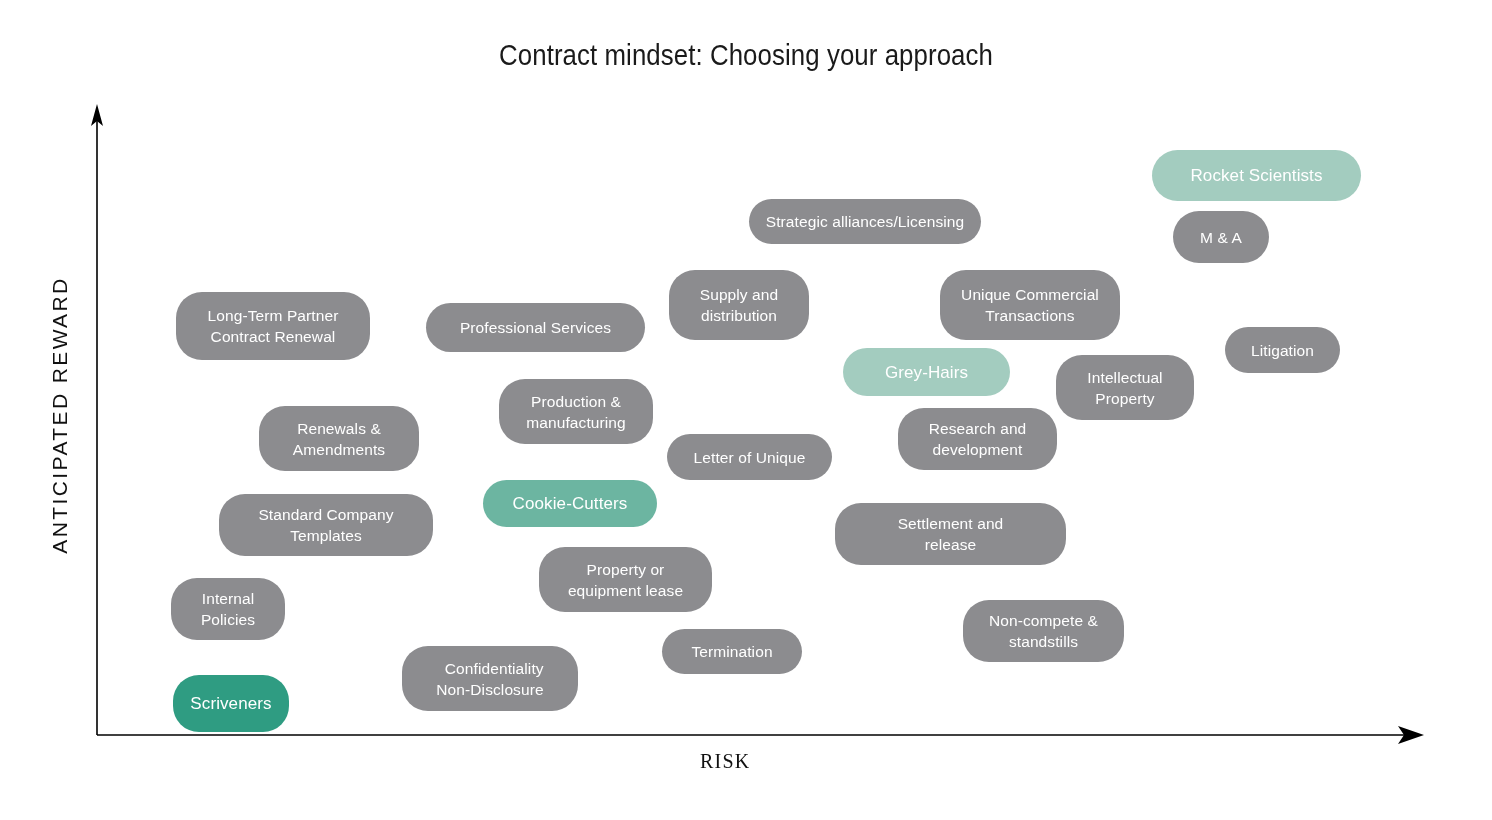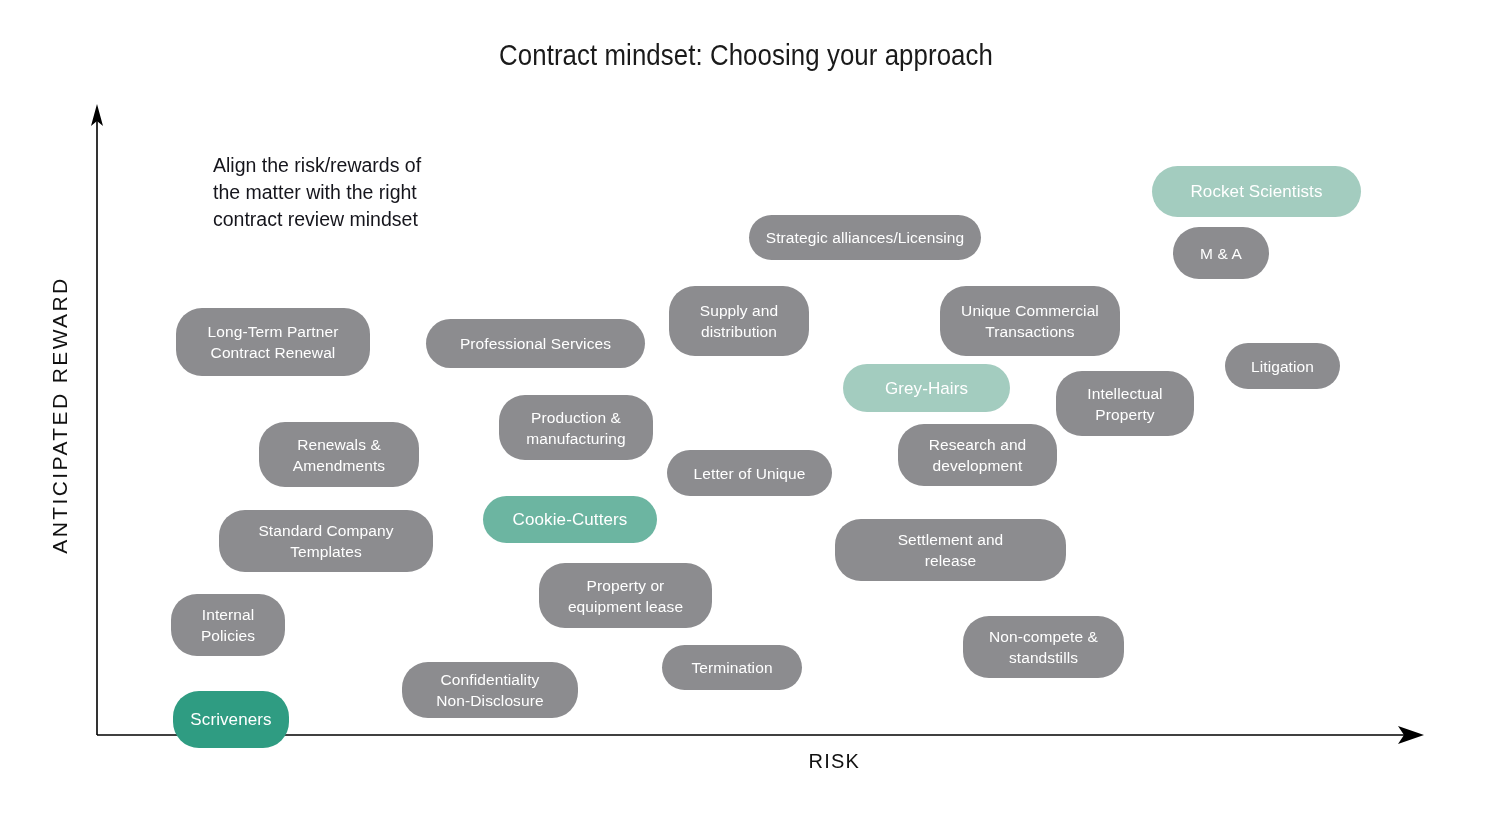--- a/index.html
+++ b/index.html
@@ -46,25 +46,25 @@
     transform: rotate(-90deg);
     transform-origin: center center;
     font-family: "Liberation Sans", sans-serif;
     font-size: 21px;
     letter-spacing: 2.4px;
     color: #111111;
     white-space: nowrap;
   }
   #x-axis-label {
     position: absolute;
-    left: 660px;
+    left: 700px;
     top: 750px;
     width: 200px;
-    text-align: right;
-    font-family: Liberation Sans, sans-serif;
+    text-align: left;
+    font-family: Liberation Serif, serif;
     font-size: 20px;
     letter-spacing: 1.2px;
     color: #111111;
   }
 
   
   #note {
     position: absolute;
     left: 213px;
     top: 152px;
@@ -85,21 +85,20 @@
     text-align: center;
     box-sizing: border-box;
     border-radius: 26px;
     color: #ffffff;
     font-family: "Liberation Sans", sans-serif;
     font-size: 15.5px;
     line-height: 21px;
     padding: 2px 10px;
     white-space: pre-line;
     letter-spacing: 0.1px;
-    margin-top: 16px;
   }
   .pill.mindset { font-size: 17px; }
 </style>
 </head>
 <body>
 
 <div id="canvas">
 
   <div id="title">Contract mindset: Choosing your approach</div>
 
@@ -108,23 +107,20 @@
     <line x1="97" y1="116" x2="97" y2="735" stroke="#000000" stroke-width="1.6"></line>
     <polygon points="97,104 91,126 97,121 103,126" fill="#000000"></polygon>
 
     <line x1="97" y1="735" x2="1410" y2="735" stroke="#000000" stroke-width="1.6"></line>
     <polygon points="1424,735 1398,726 1404,735 1398,744" fill="#000000"></polygon>
   </svg>
 
   <div id="y-axis-label">ANTICIPATED REWARD</div>
   <div id="x-axis-label">RISK</div>
 
-  <div id="note">Align the risk/rewards of
-the matter with the right
-contract review mindset</div>
 
   <div id="pill-layer">
       <div class="pill mindset" style="left: 1152px; top: 150px; width: 209px; height: 51px; background: rgb(163, 204, 191);">Rocket Scientists</div>
       <div class="pill" style="left: 1173px; top: 211px; width: 96px; height: 52px; background: rgb(140, 140, 143);">M &amp; A</div>
       <div class="pill" style="left: 749px; top: 199px; width: 232px; height: 45px; background: rgb(140, 140, 143);">Strategic alliances/Licensing</div>
       <div class="pill" style="left: 1225px; top: 327px; width: 115px; height: 46px; background: rgb(140, 140, 143);">Litigation</div>
       <div class="pill" style="left: 669px; top: 270px; width: 140px; height: 70px; background: rgb(140, 140, 143);">Supply and
 distribution</div>
       <div class="pill" style="left: 940px; top: 270px; width: 180px; height: 70px; background: rgb(140, 140, 143);">Unique Commercial
 Transactions</div>
@@ -146,17 +142,17 @@
 Templates</div>
       <div class="pill" style="left: 835px; top: 503px; width: 231px; height: 62px; background: rgb(140, 140, 143);">Settlement and
 release</div>
       <div class="pill" style="left: 539px; top: 547px; width: 173px; height: 65px; background: rgb(140, 140, 143);">Property or
 equipment lease</div>
       <div class="pill" style="left: 171px; top: 578px; width: 114px; height: 62px; background: rgb(140, 140, 143);">Internal
 Policies</div>
       <div class="pill" style="left: 963px; top: 600px; width: 161px; height: 62px; background: rgb(140, 140, 143);">Non-compete &amp;
 standstills</div>
       <div class="pill" style="left: 662px; top: 629px; width: 140px; height: 45px; background: rgb(140, 140, 143);">Termination</div>
-      <div class="pill" style="left: 402px; top: 646px; width: 176px; height: 56px; background: rgb(140, 140, 143);">Confidentiality
+      <div class="pill" style="left: 402px; top: 646px; width: 176px; height: 65px; background: rgb(140, 140, 143); text-align: right;">Confidentiality
 Non-Disclosure</div>
       <div class="pill mindset" style="left: 173px; top: 675px; width: 116px; height: 57px; background: rgb(47, 156, 130);">Scriveners</div>
     </div>
 </div>
 
 </body></html>

